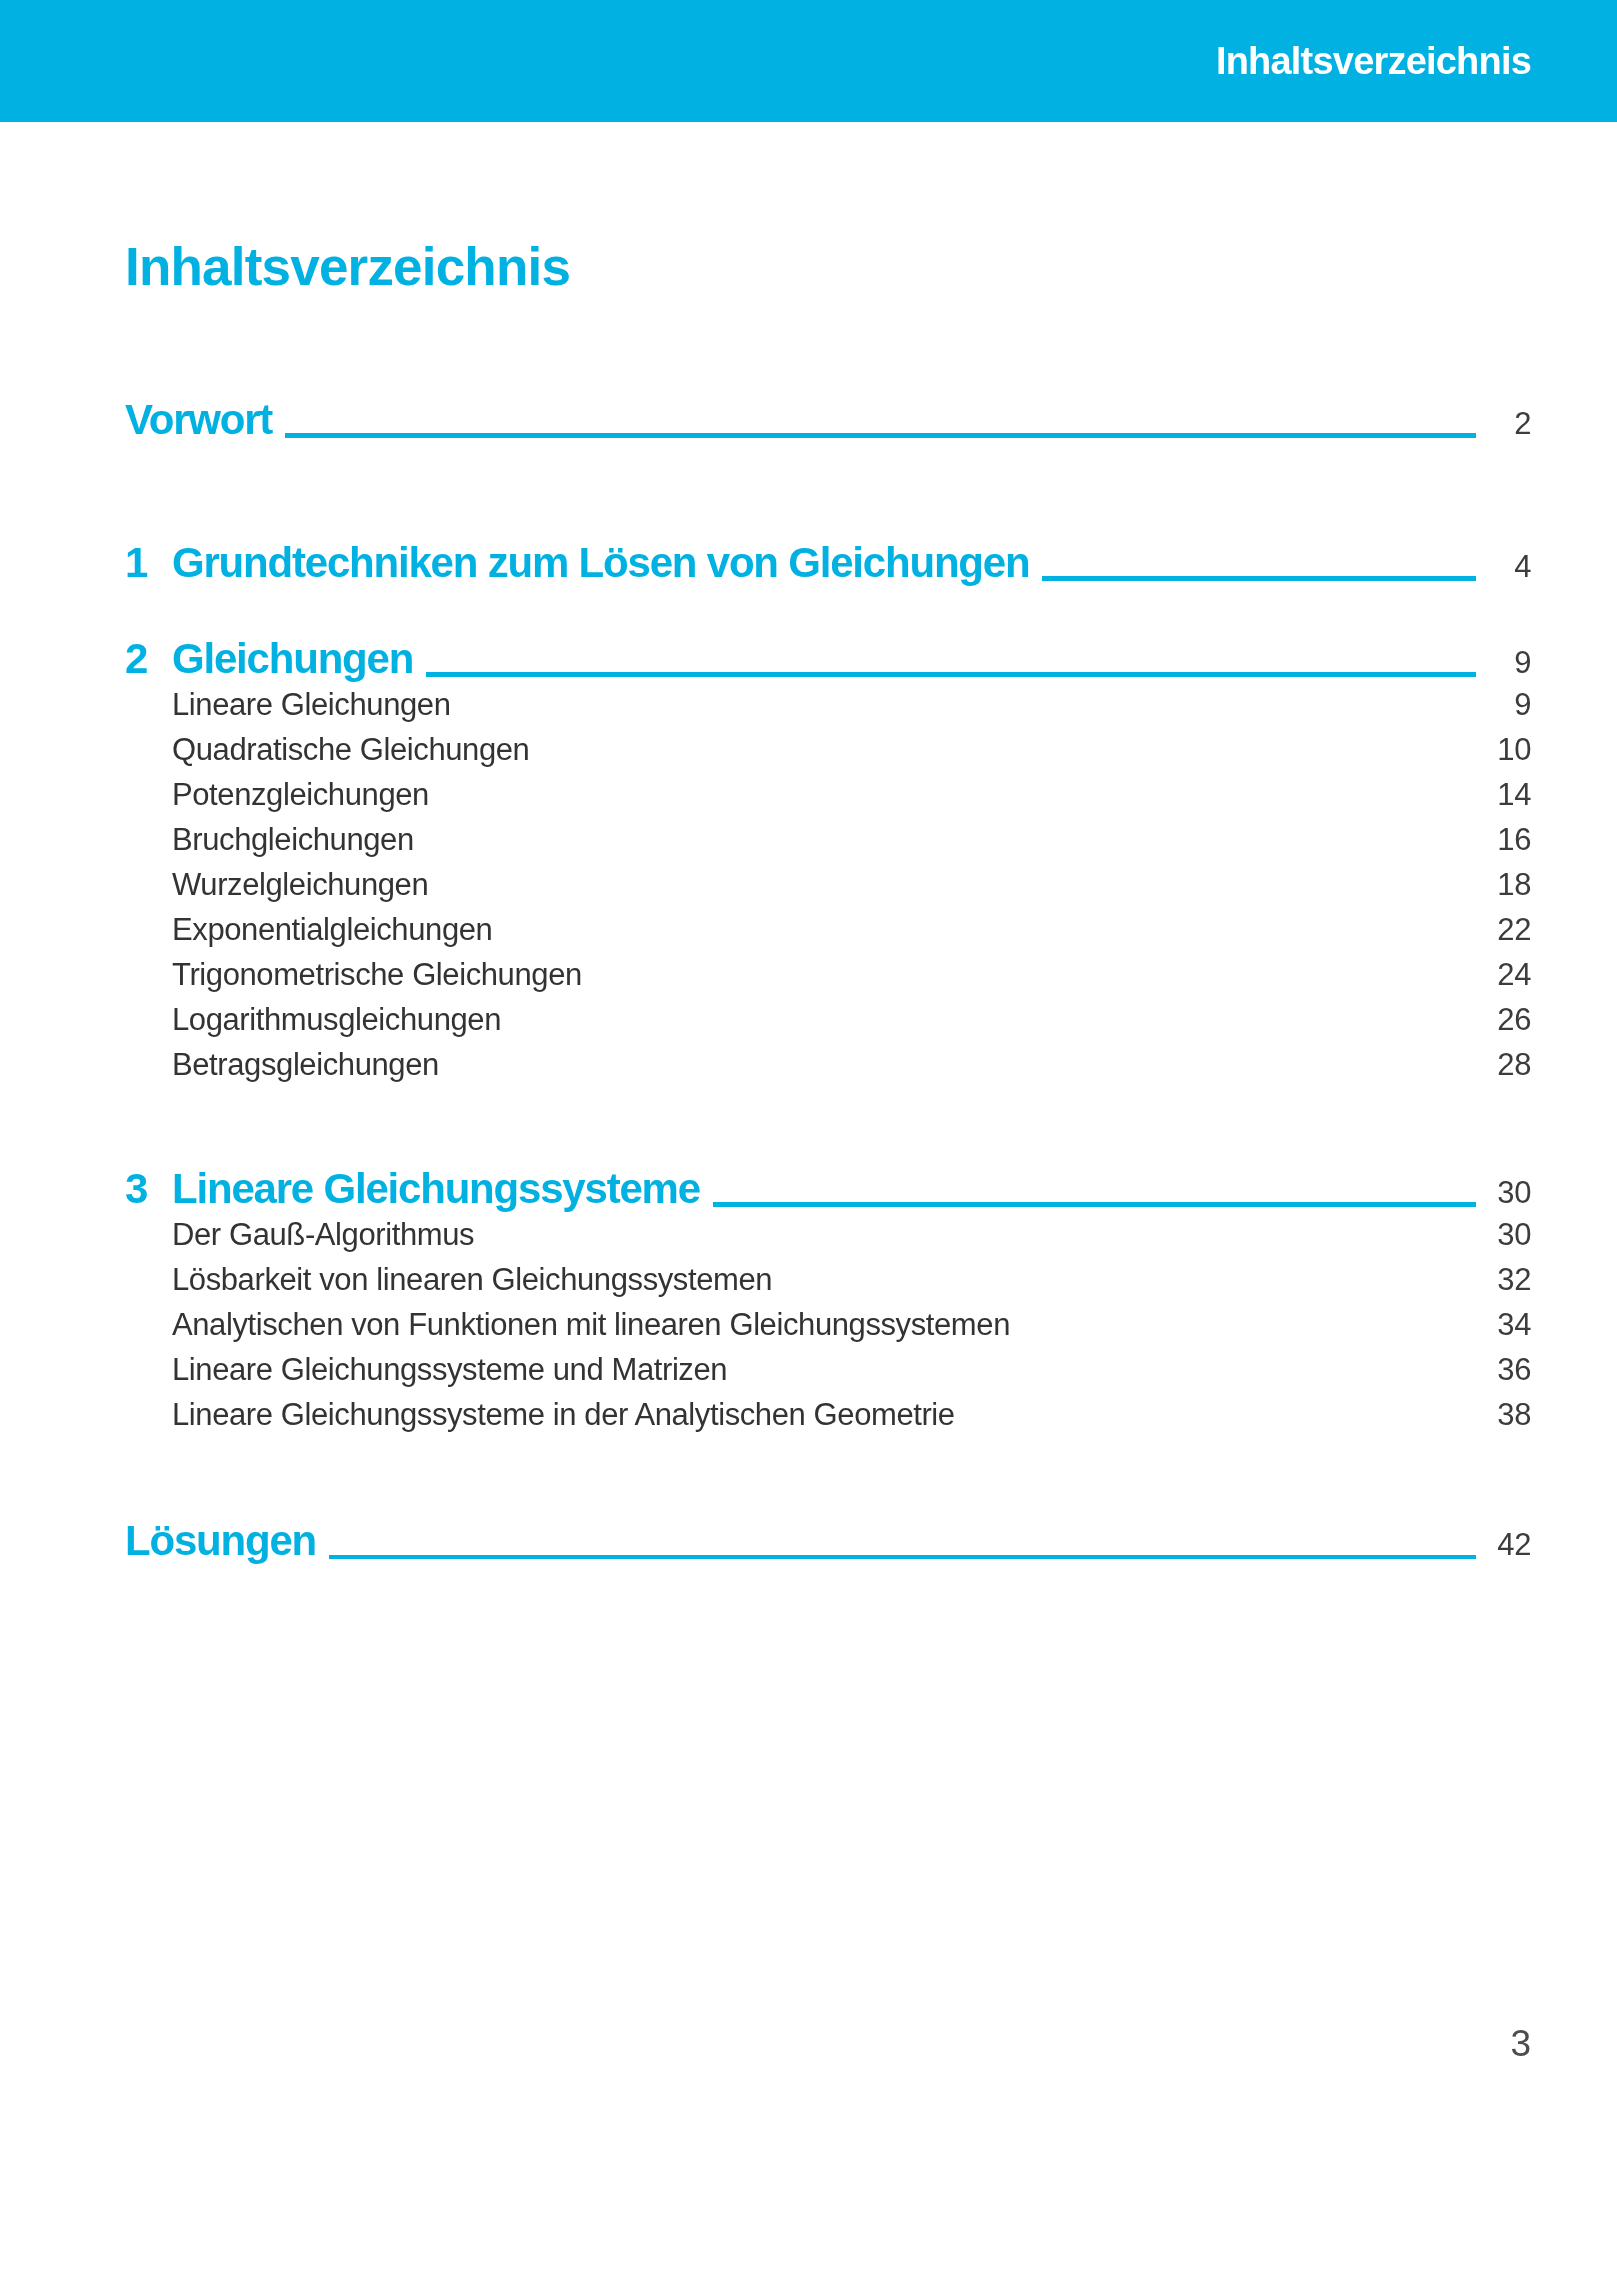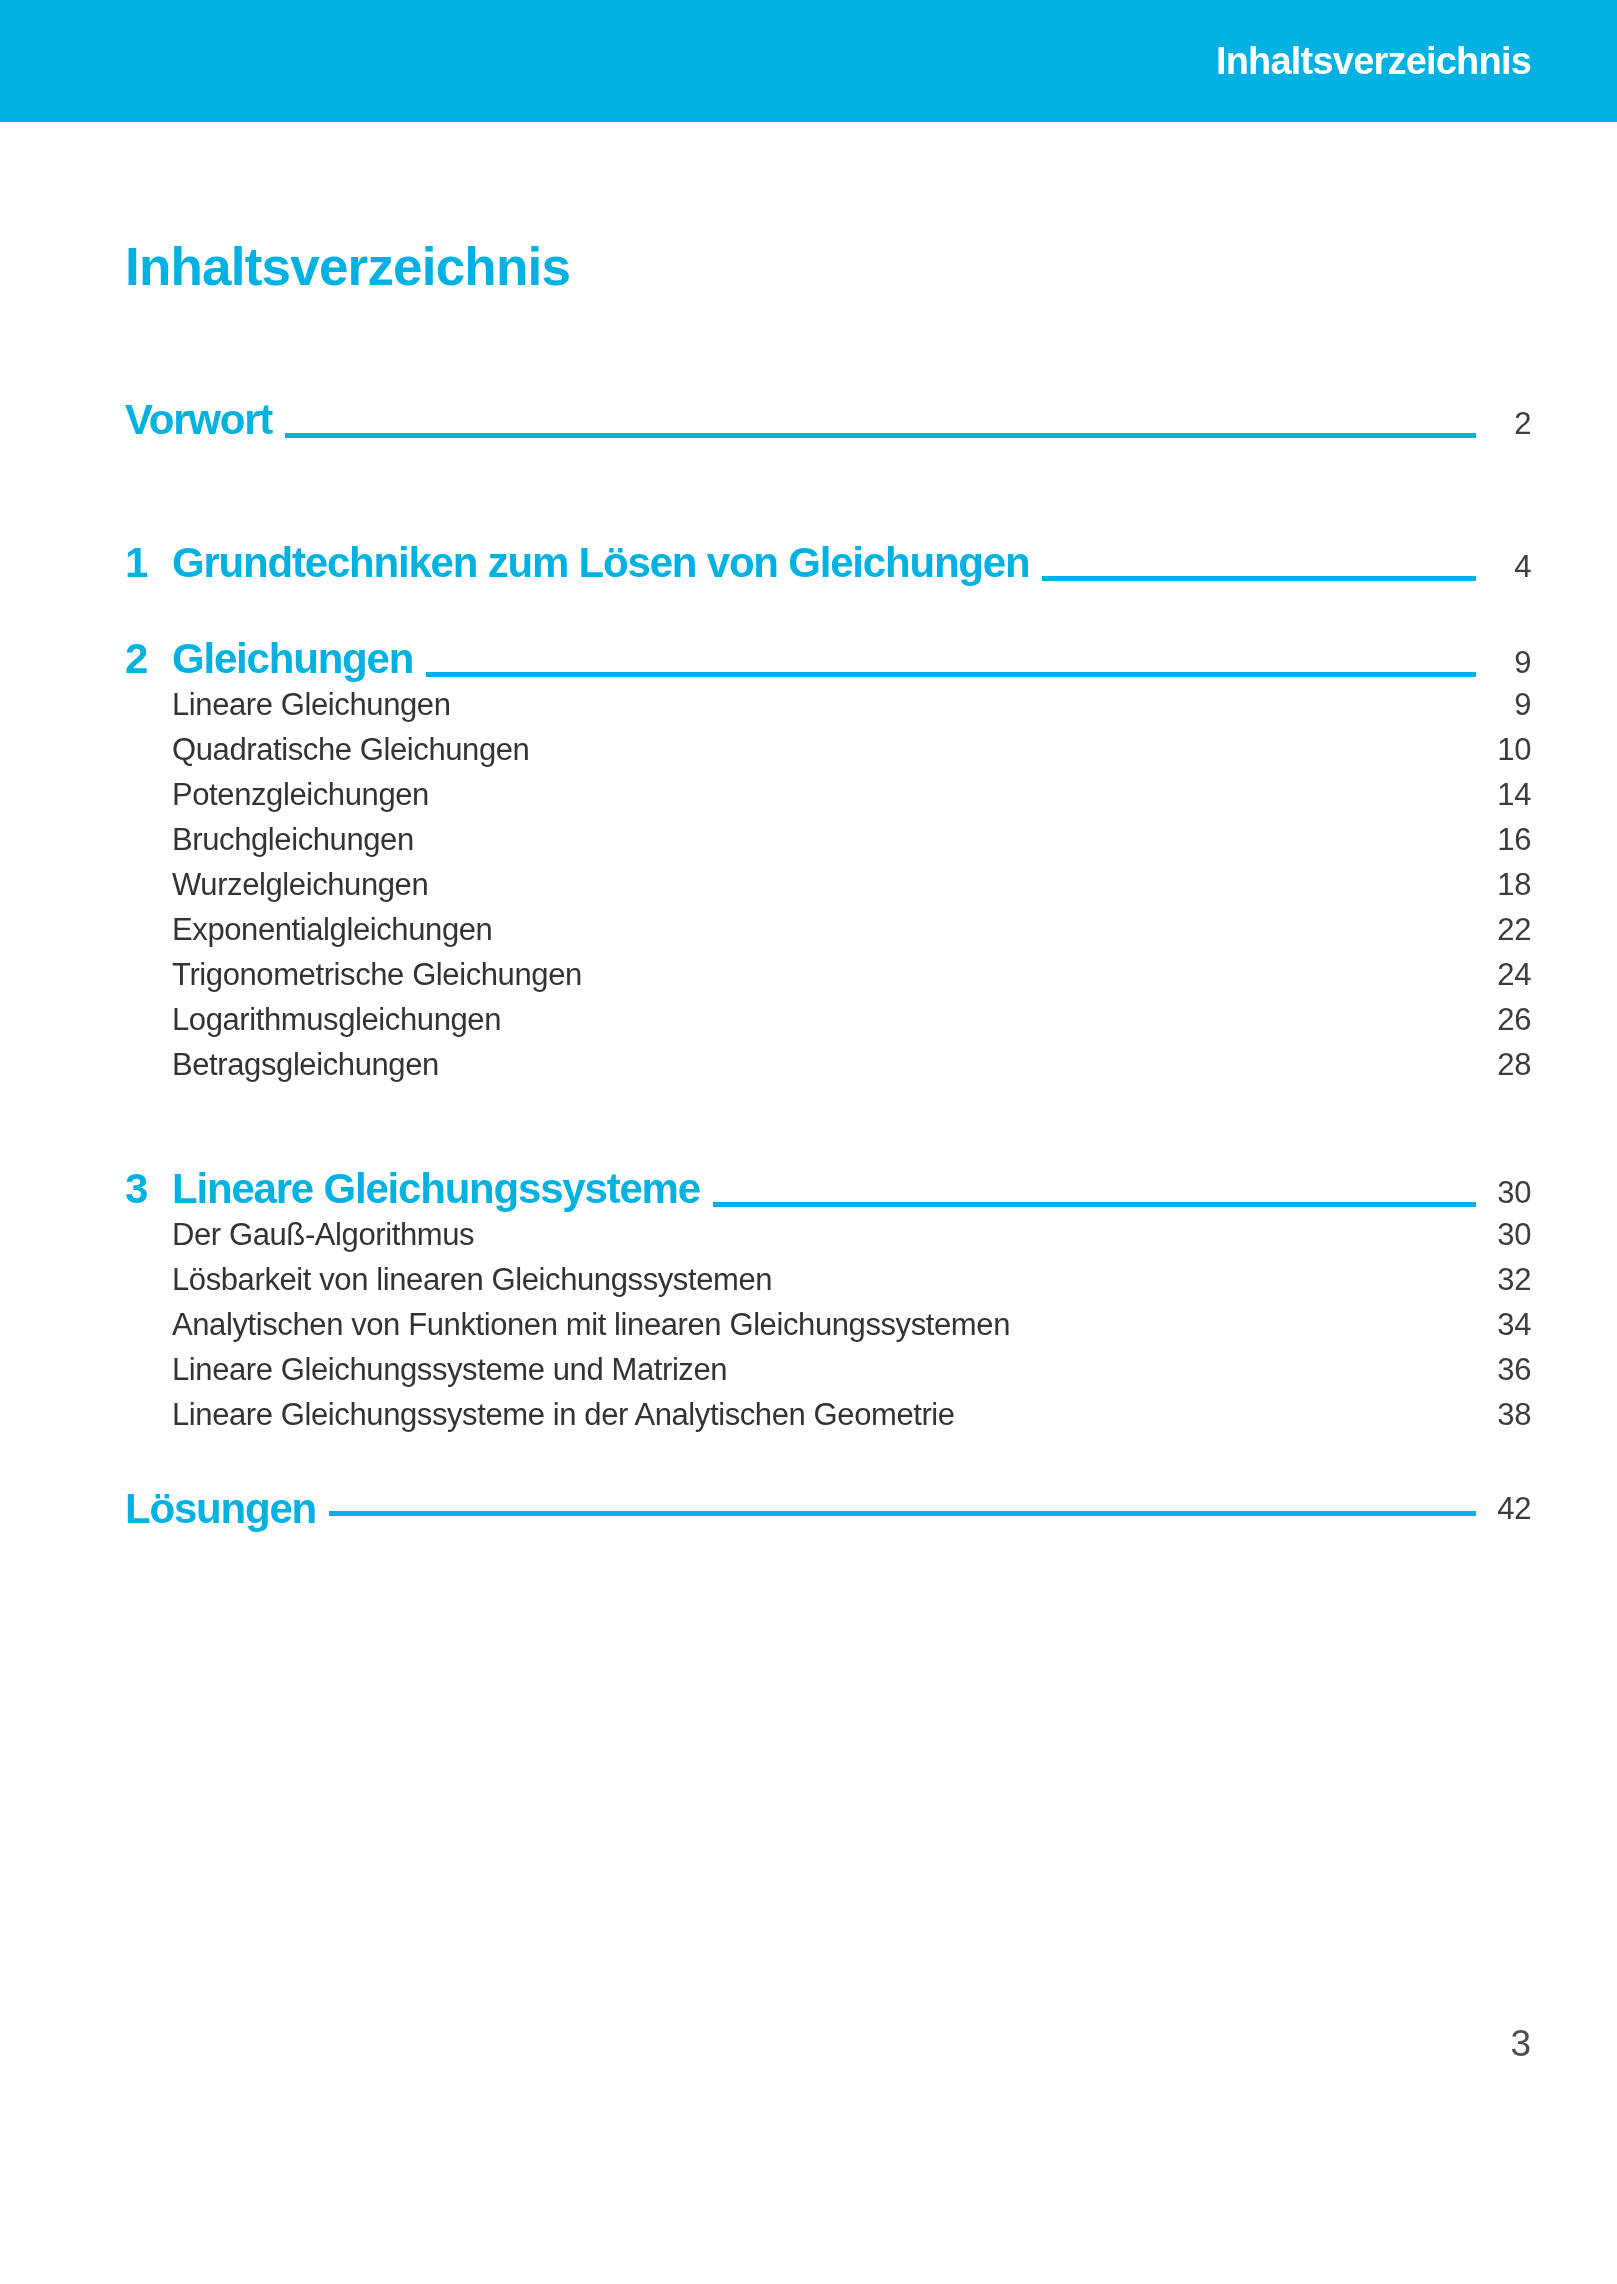--- a/index.html
+++ b/index.html
@@ -72,21 +72,21 @@
     font-weight: 400;
     letter-spacing: -0.4px;
     color: #3c3c3c;
   }
 
   
   .h0 { margin-top: 103px; }
   .h1 { margin-top: 91px; }
   .h2 { margin-top: 44px;  }
   .h3 { margin-top: 78px;  }
-  .h4 { margin-top: 48px; align-items: center;  }
+  .h4 { margin-top: 80px;  }
 
   .subs { margin-top: -4.8px; }
   .sub {
     padding-left: 47px;
     font-size: 31px;
     font-weight: 400;
     letter-spacing: -0.4px;
     line-height: 45px;
     color: #333333;
   }

